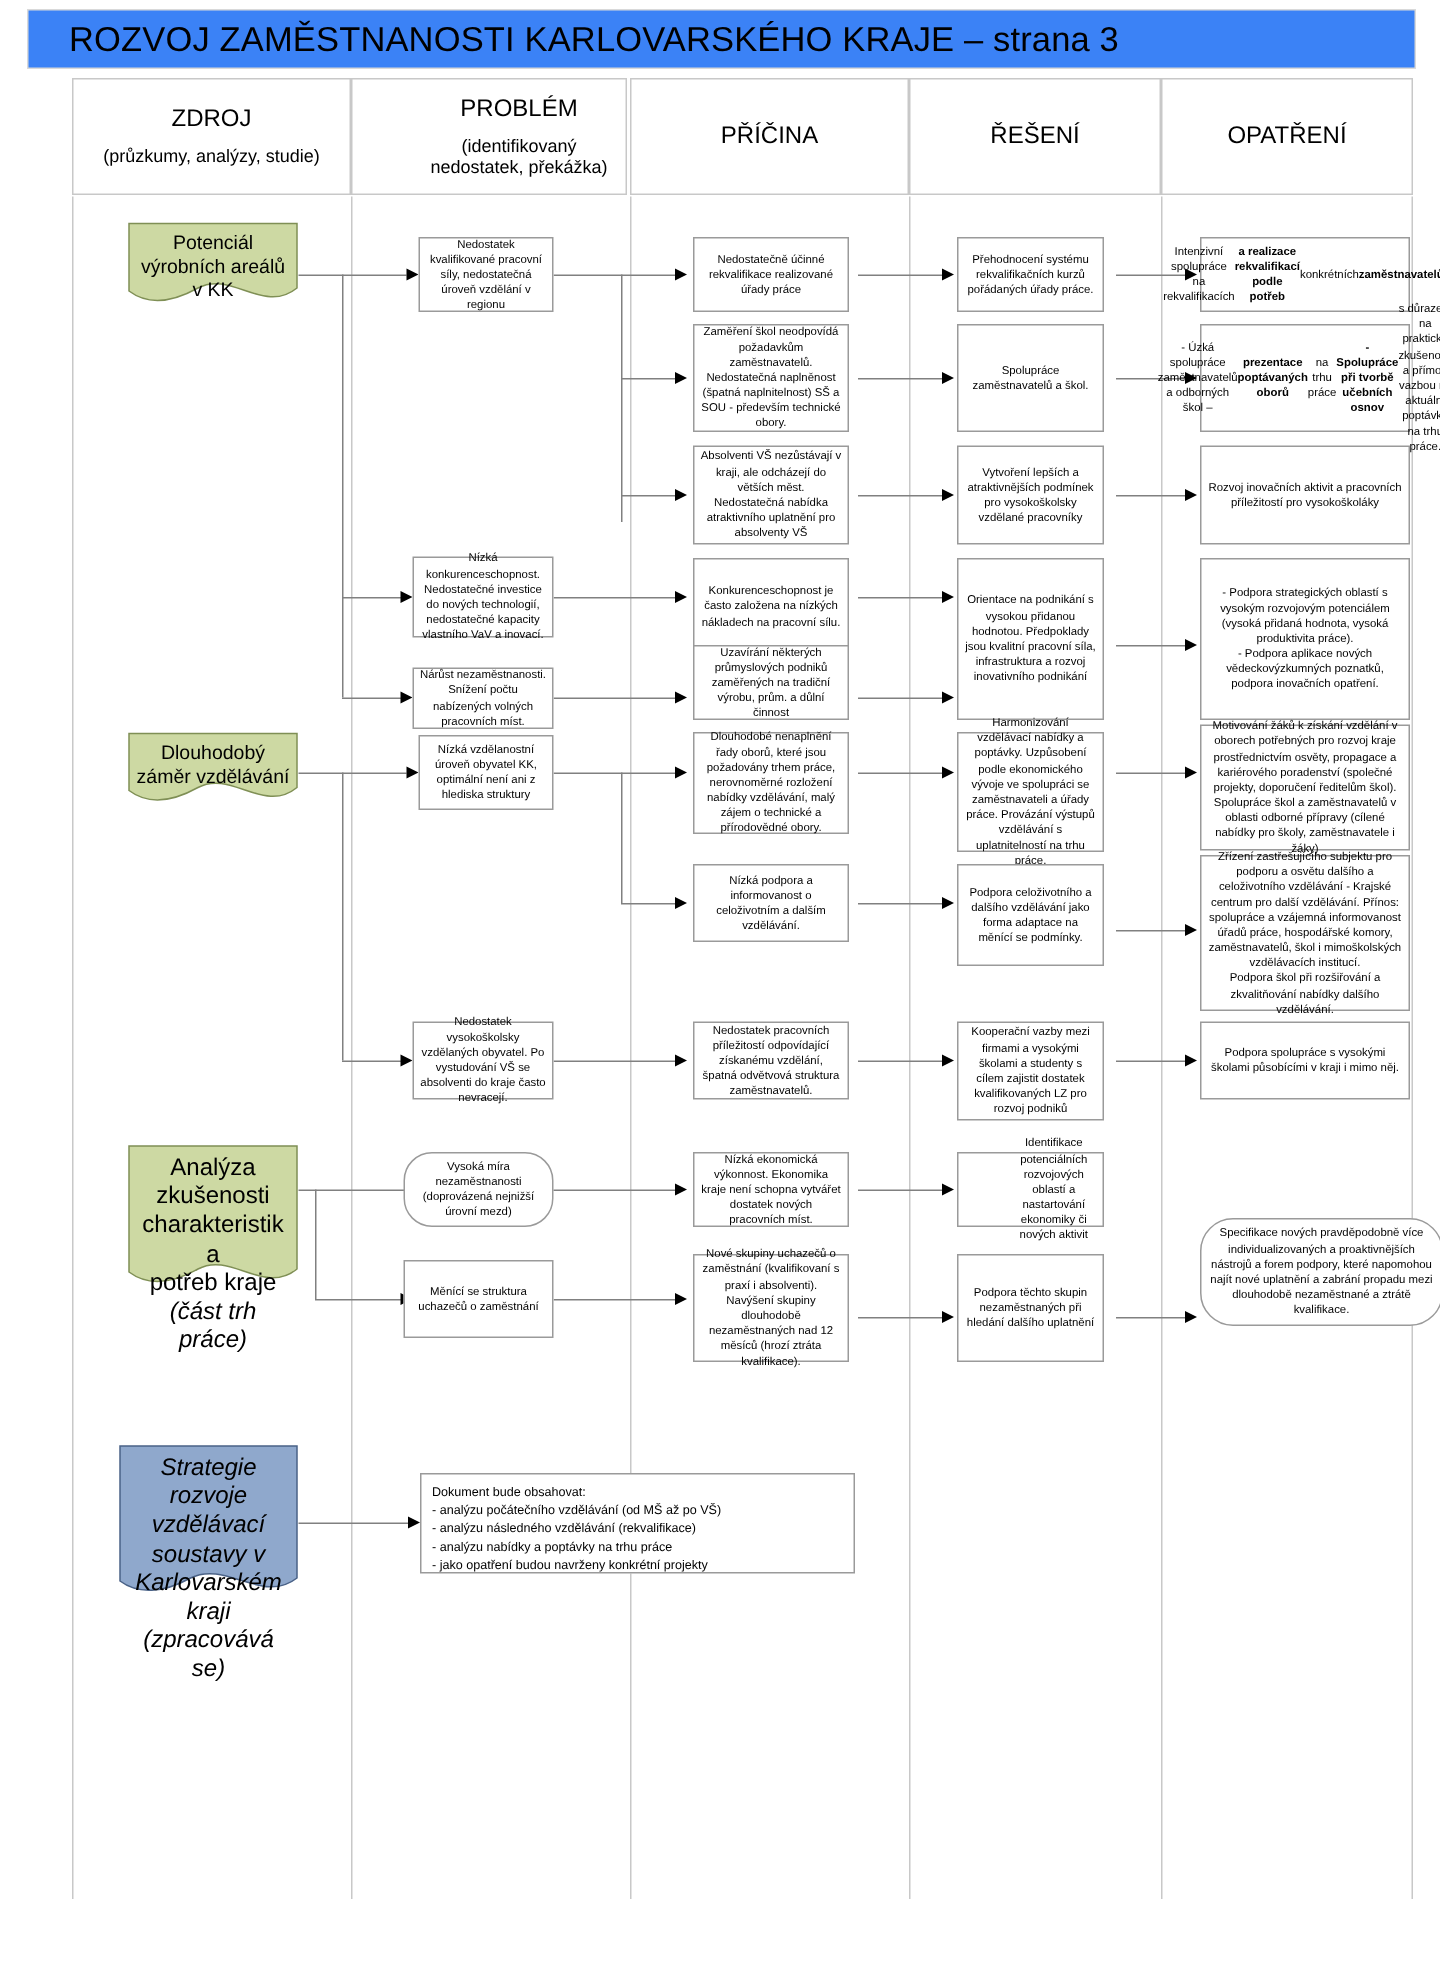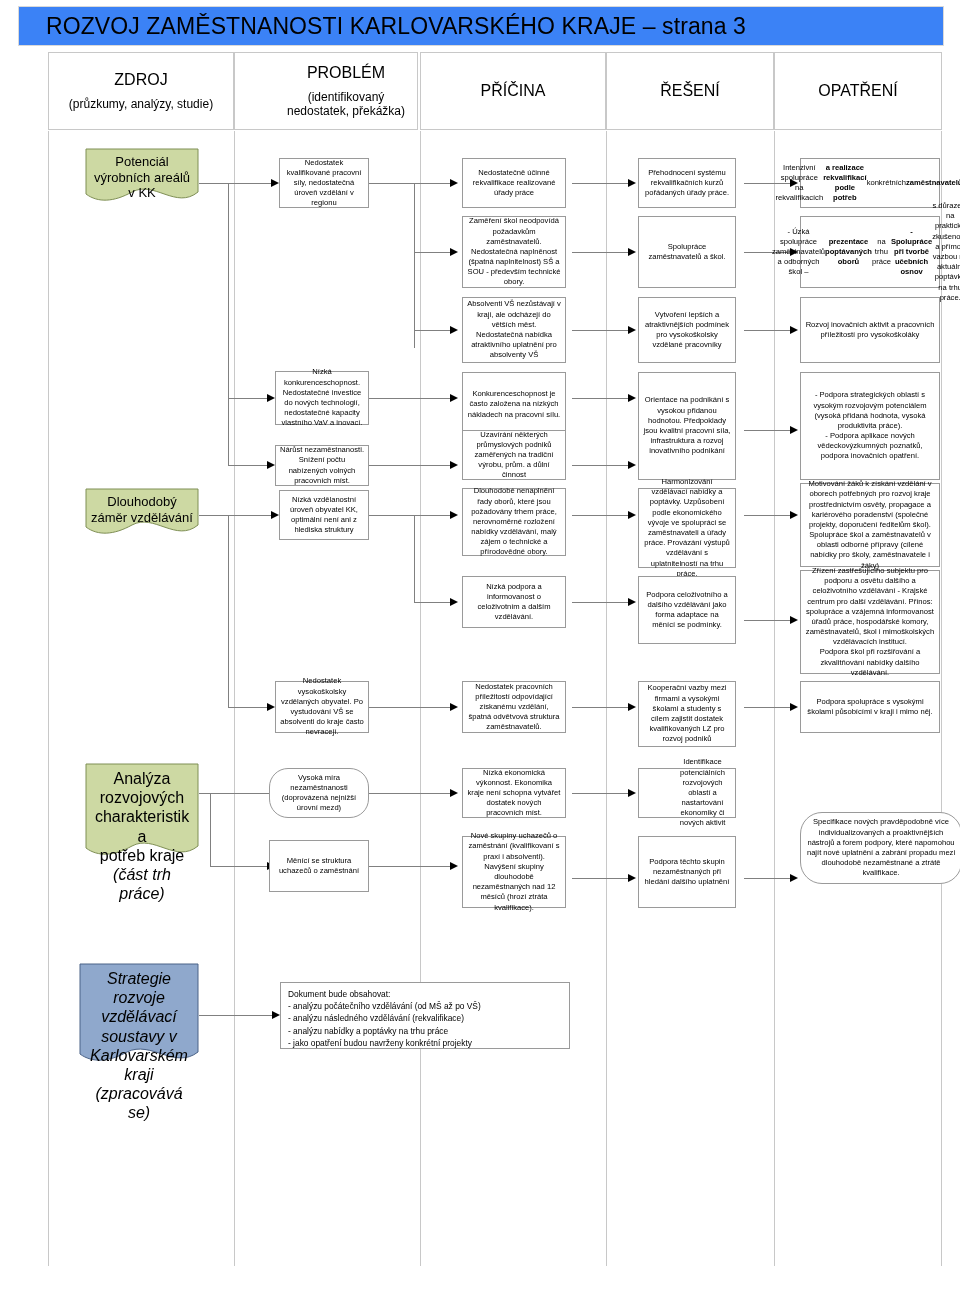--- a/index.html
+++ b/index.html
@@ -127,21 +127,21 @@
       <div>záměr vzdělávání</div>
     </div>
   </div>
 
   <div class="src" style="left:84px;top:762px;width:116px;height:98px;">
     <svg width="116" height="98" viewBox="0 0 116 98">
       <path d="M2,2 L114,2 L114,84 C92,102 70,72 48,84 C30,94 14,95 2,86 Z" fill="#cdd9a3" stroke="#7f8f55" stroke-width="1"></path>
     </svg>
     <div class="src-label small">
       <div>Analýza</div>
-      <div>rozvojových</div>
+      <div>zkušenosti</div>
       <div>charakteristik a</div>
       <div>potřeb kraje</div>
       <div class="ital">(část trh práce)</div>
     </div>
   </div>
 
   <div class="src" style="left:78px;top:962px;width:122px;height:106px;">
     <svg width="122" height="106" viewBox="0 0 122 106">
       <path d="M2,2 L120,2 L120,90 C97,108 73,78 49,90 C31,100 14,101 2,92 Z" fill="#8fa8cc" stroke="#4a6287" stroke-width="1"></path>
     </svg>

